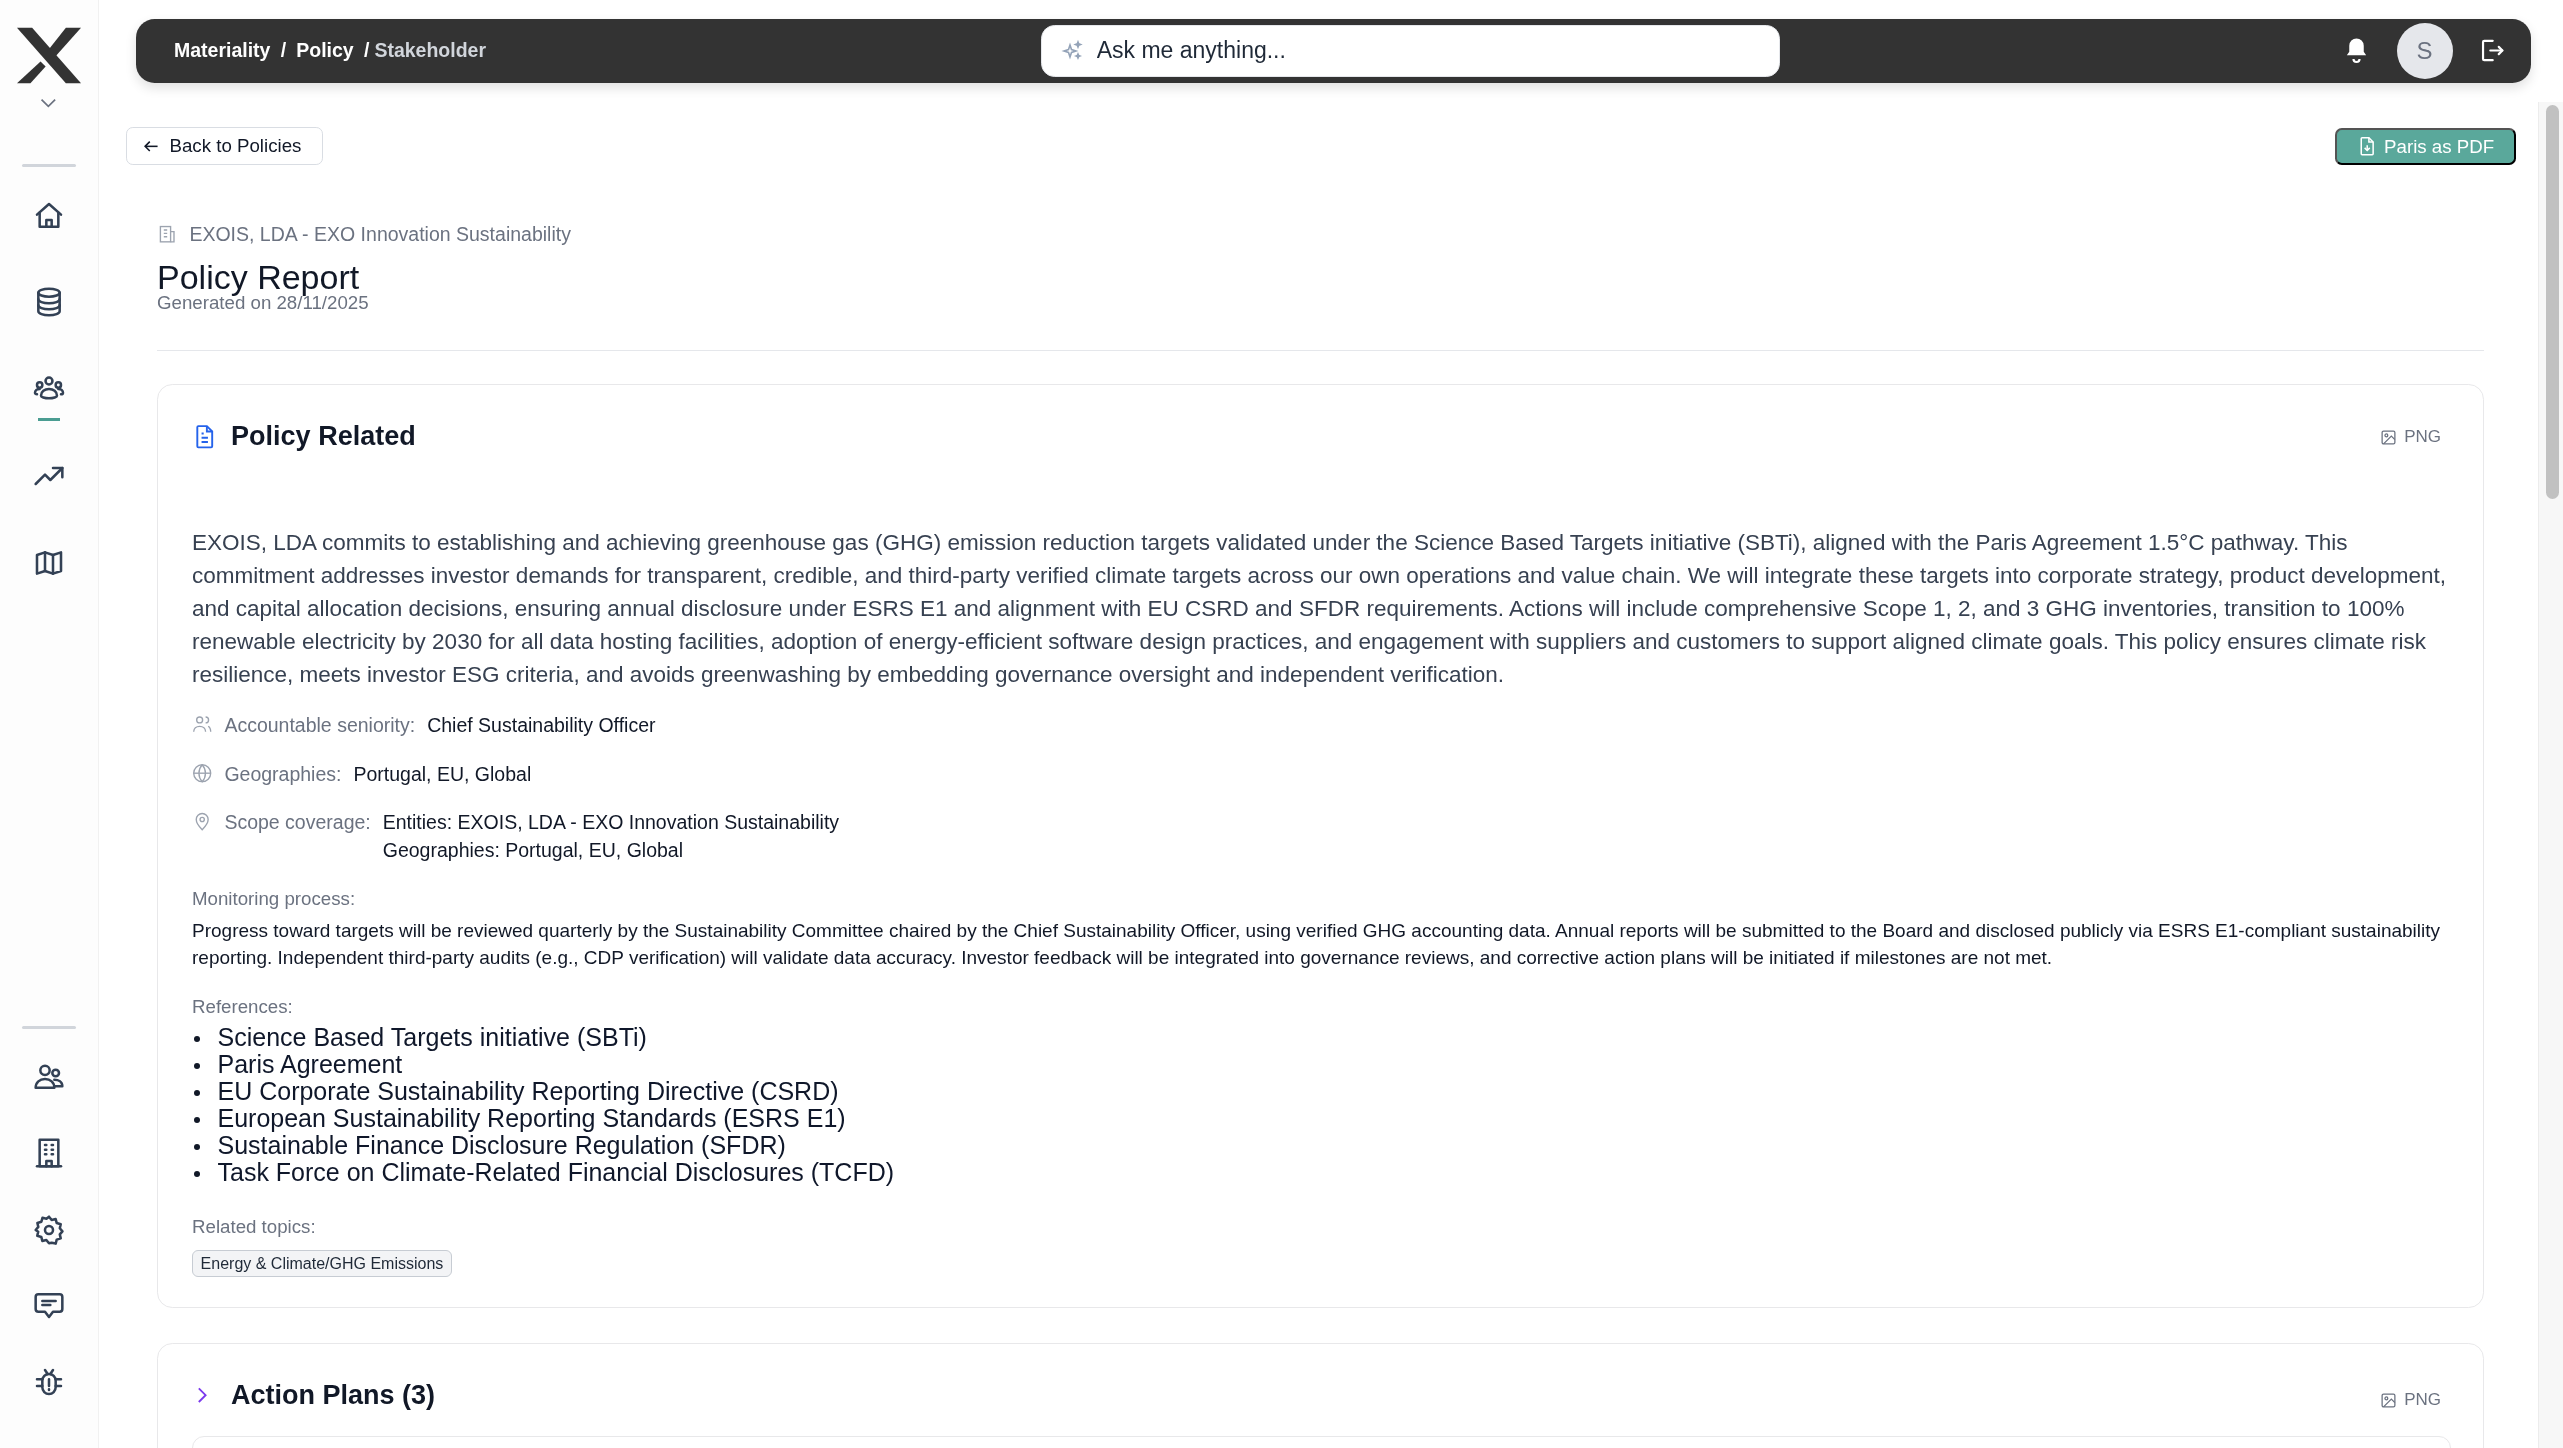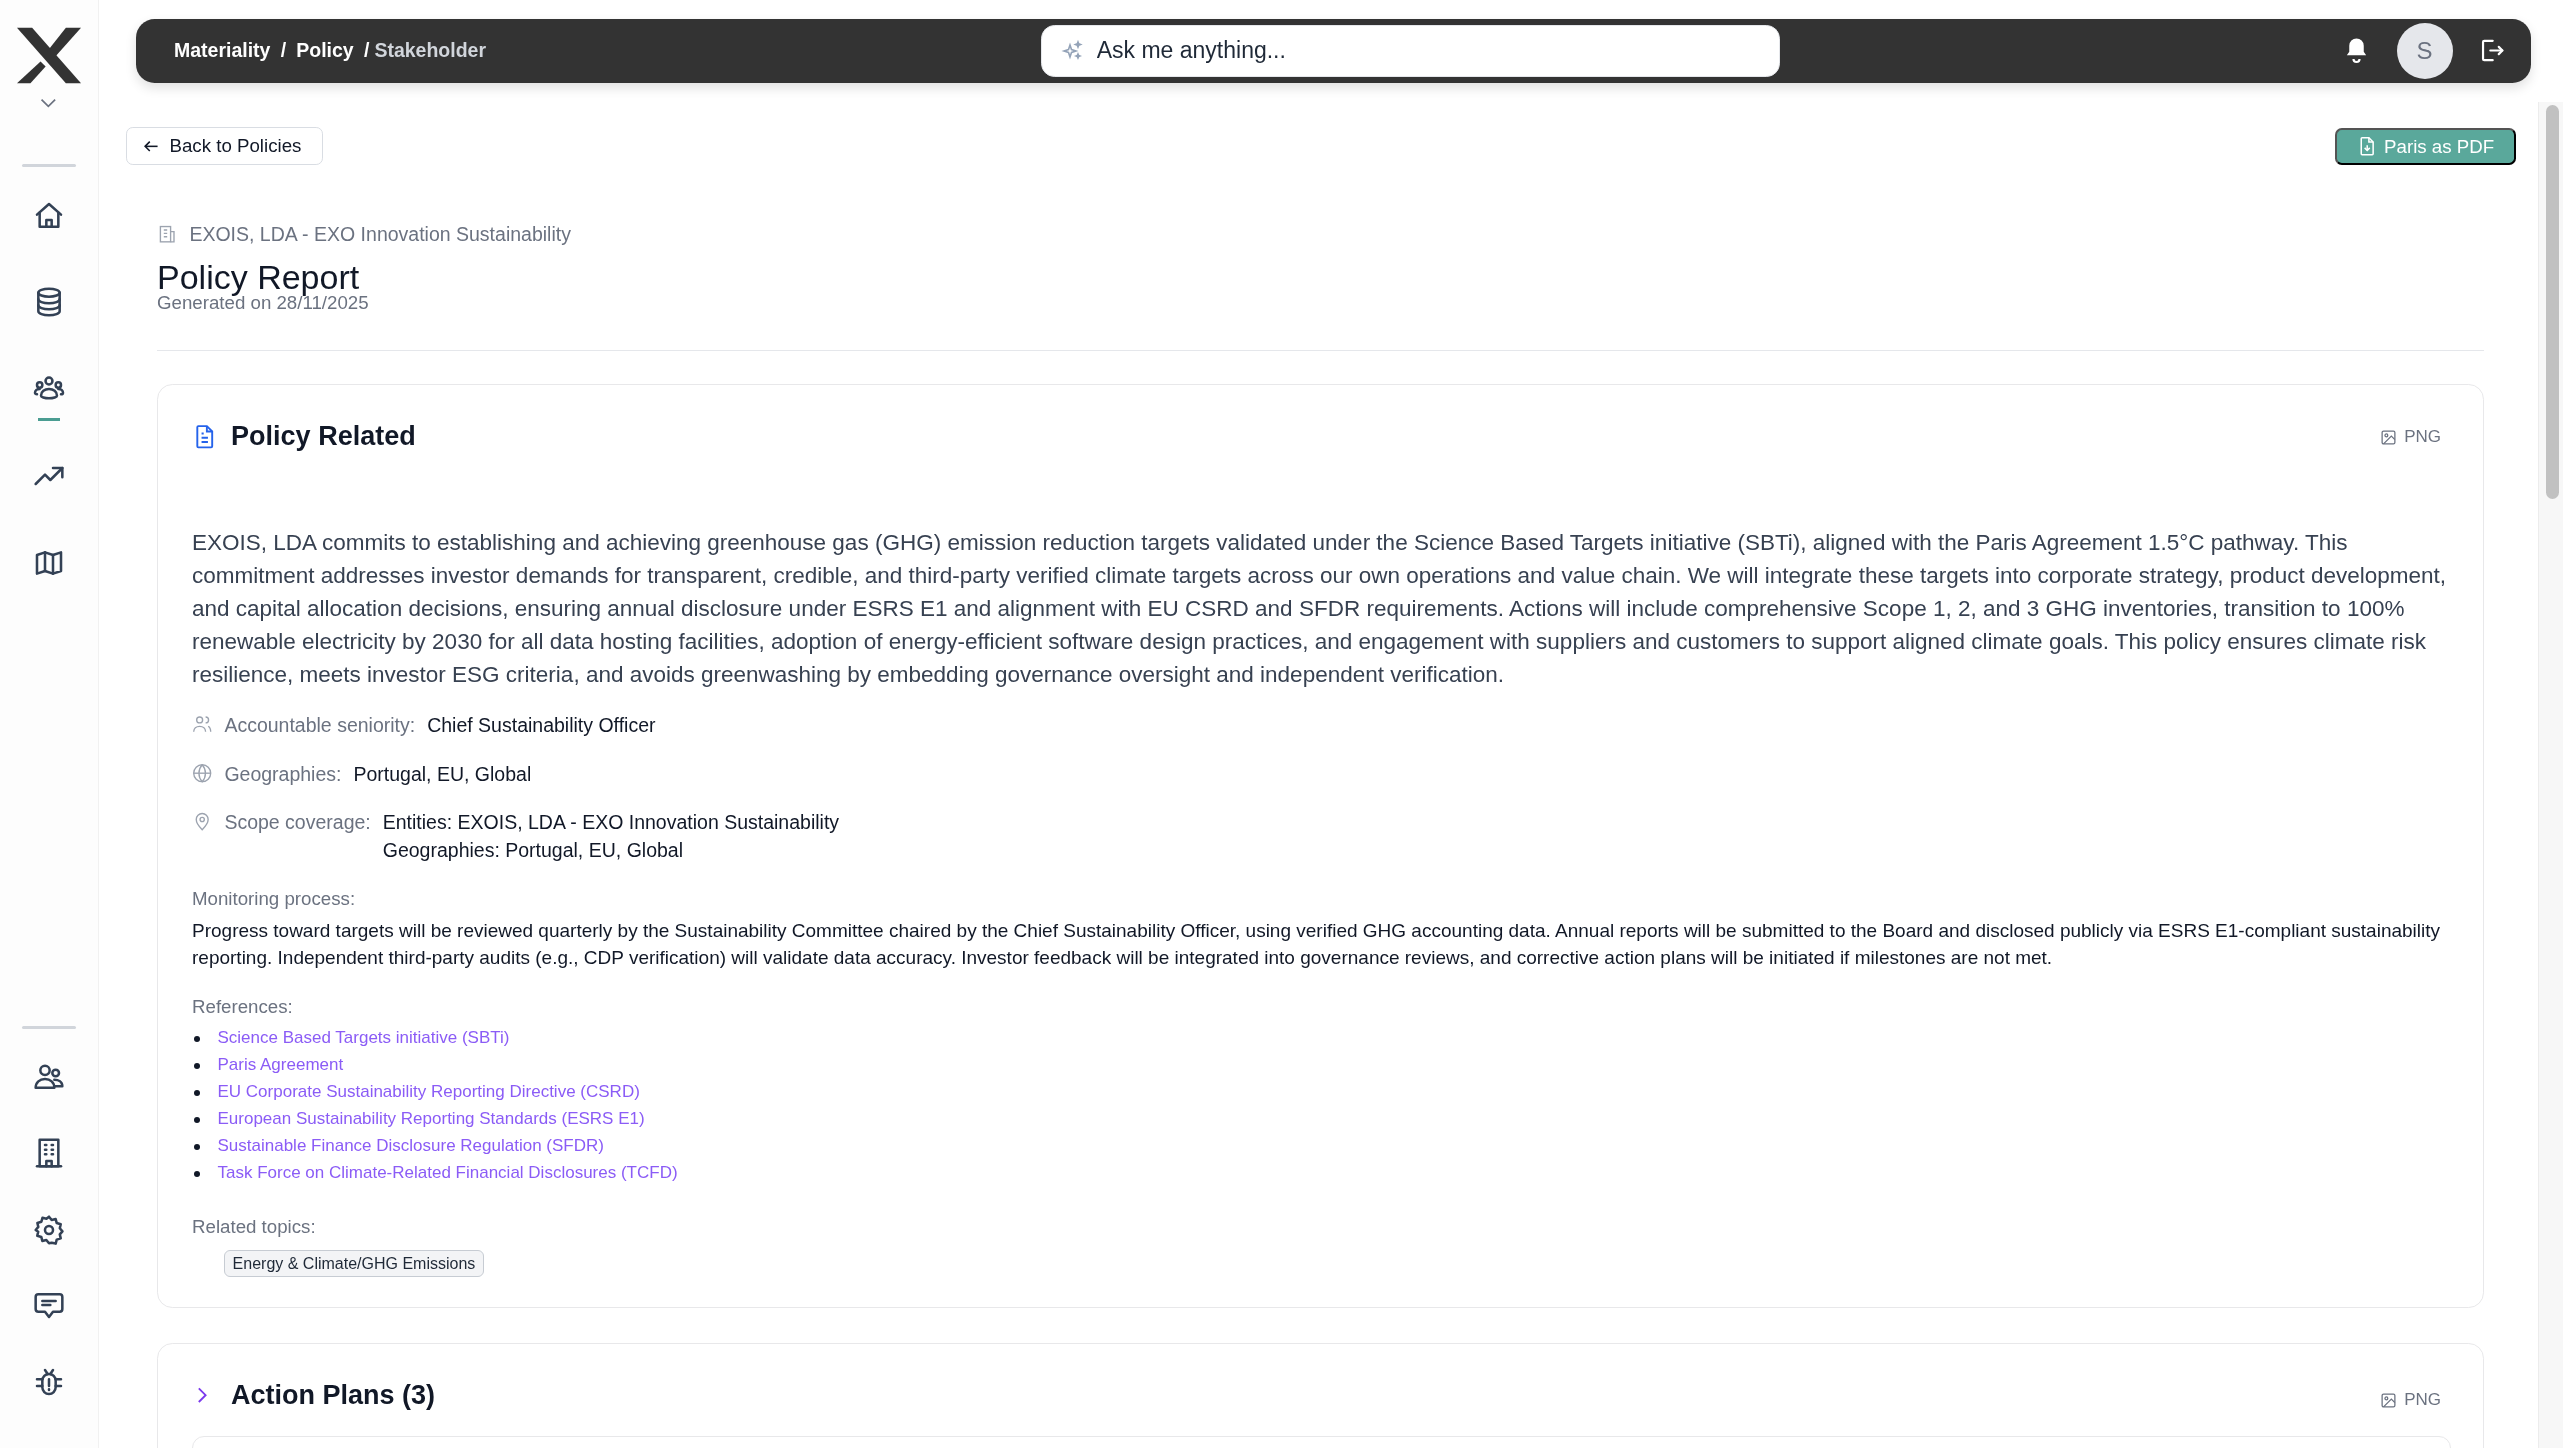--- a/index.html
+++ b/index.html
@@ -55,23 +55,23 @@
   .png-btn svg { width: 17px; height: 17px; stroke: #6b7280; fill: none; stroke-width: 1.8; margin-right: 6.8px; }
   .policy-name { position: absolute; left: 34px; top: 97px; font-size: 24.6px; font-weight: bold; color: #111827; }
   .policy-desc { position: absolute; left: 34px; top: 141px; width: 2276px; font-size: 22.5px; line-height: 33px; color: #374151; }
   .meta-row { position: absolute; left: 34px; display: flex; align-items: flex-start; font-size: 19.5px; line-height: 28px; }
   .meta-row svg { width: 20.4px; height: 20.4px; stroke: #9ca3af; fill: none; stroke-width: 1.6; margin-right: 12px; margin-top: 3.4px; }
   .meta-label { color: #6b7280; margin-right: 12px; white-space: nowrap; }
   .meta-value { color: #111827; }
   .section-label { position: absolute; left: 34px; font-size: 18.7px; color: #6b7280; }
   .monitoring-text { position: absolute; left: 34px; top: 532px; width: 2276px; font-size: 19px; line-height: 27px; color: #111827; }
   .ref-list { position: absolute; left: 34px; top: 639px; list-style: none; }
-  .ref-list li { font-size: 17px; line-height: 27px; color: #8b5cf6; position: relative; padding-left: 25.5px; }
+  .ref-list li { font-size: 25px; line-height: 27px; color: #0f172a; position: relative; padding-left: 25.5px; }
   .ref-list li::before { content: ""; position: absolute; left: 1.7px; top: 12px; width: 6px; height: 6px; border-radius: 50%; background: #111827; }
-  .topic-chip { position: absolute; left: 34px; top: 865px; height: 27px; padding: 0 7.6px; border: 0.8px solid #c7ccd3; border-radius: 6px; background: #f3f4f6; font-size: 16px; line-height: 25.5px; color: #1f2937; cursor: pointer; margin-left: 32px; }
+  .topic-chip { position: absolute; left: 34px; top: 865px; height: 27px; padding: 0 7.6px; border: 0.8px solid #c7ccd3; border-radius: 6px; background: #f3f4f6; font-size: 16px; line-height: 25.5px; color: #1f2937; cursor: pointer; }
 
   .card2 { position: absolute; left: 157px; top: 1343px; width: 2327px; height: 170px; border: 0.8px solid #e8e8ea; border-radius: 15.3px; background: #fff; }
   .card2-header { position: absolute; left: 34px; top: 36px; display: flex; align-items: center; cursor: pointer; }
   .card2-header svg { width: 20.4px; height: 20.4px; stroke: #7c3aed; fill: none; stroke-width: 2.2; margin-right: 18.7px; }
   .inner-card { position: absolute; left: 34px; top: 92px; width: 2259px; height: 102px; border: 0.8px solid #e8e8ea; border-radius: 12px; }
 </style>
 </head>
 <body>
 
 <nav class="sidebar">

